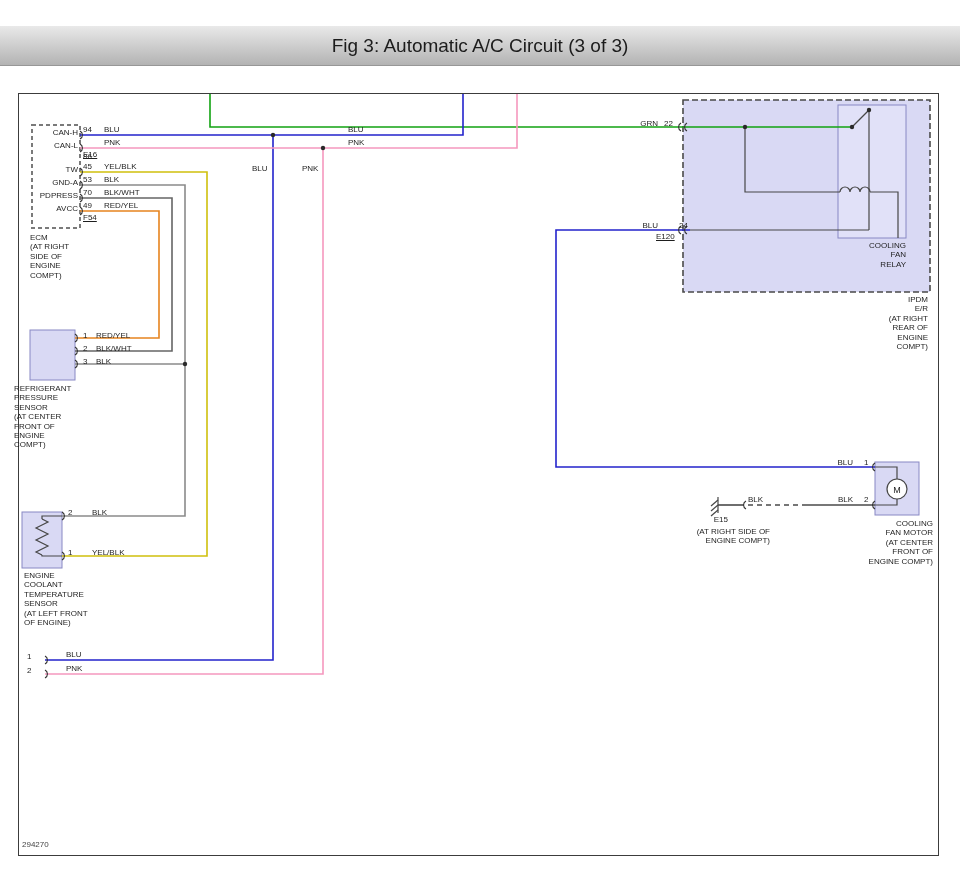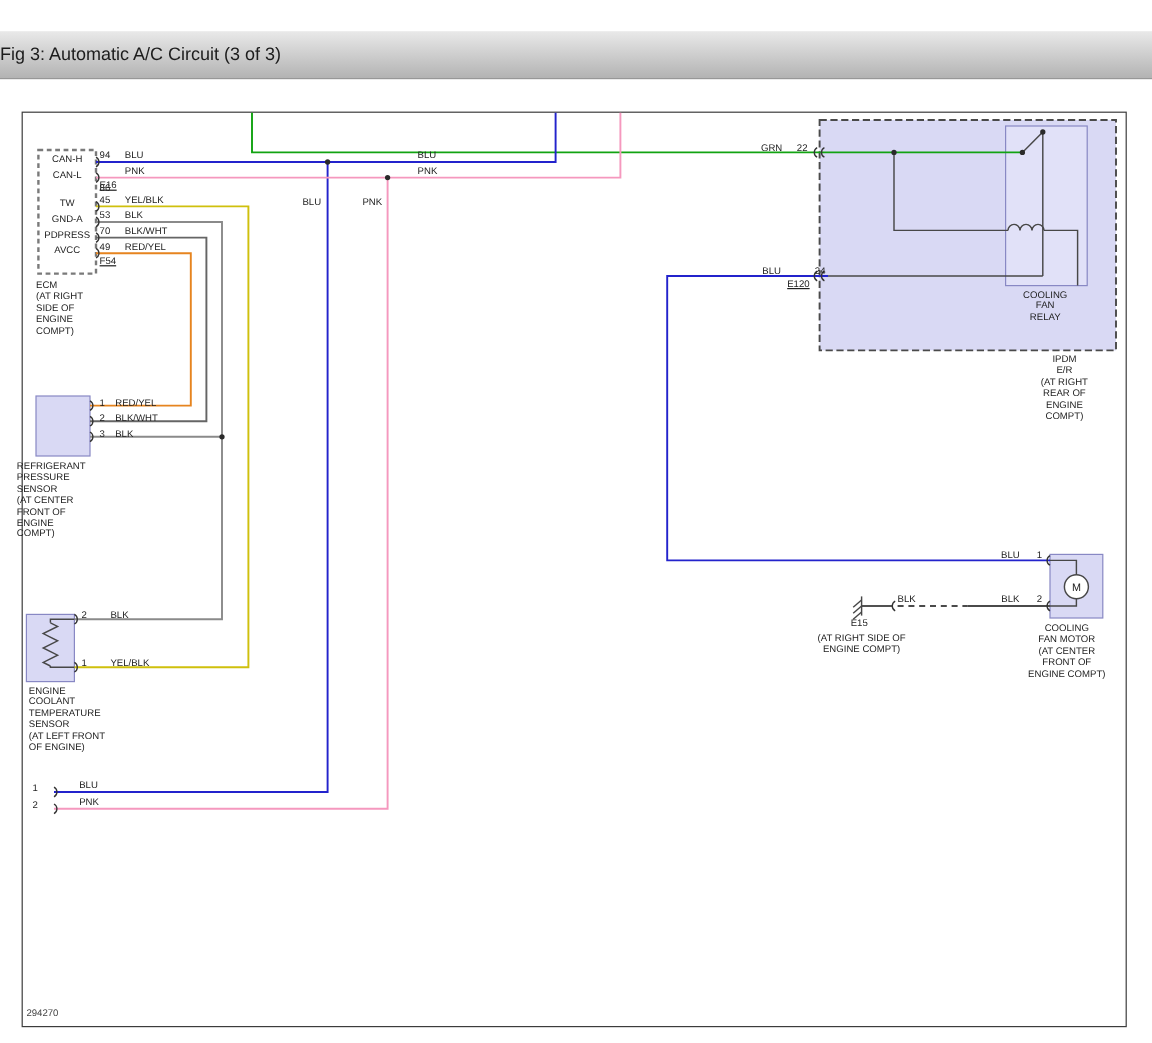--- a/index.html
+++ b/index.html
@@ -1,26 +1,26 @@
 <!DOCTYPE html>
 <html><head>
 <meta charset="utf-8">
 <style>
   *{box-sizing:border-box;margin:0;padding:0}
   html,body{width:960px;height:869px}
   body{position:relative;background:#ffffff;font-family:"Liberation Sans",sans-serif;overflow:hidden}
   .titlebar{position:absolute;left:0;top:26px;width:960px;height:40px;
     background:linear-gradient(#e9e9e9,#b3b3b3);border-bottom:1px solid #979797;
-    line-height:40px;font-size:15px;color:#1c1c1c;z-index:2}
+    text-align:center;line-height:40px;font-size:19px;color:#1c1c1c;z-index:2}
   svg.canvas{position:absolute;left:0;top:0;z-index:1}
   svg text{font-family:"Liberation Sans",sans-serif;fill:#222}
   .lbl{position:absolute;font-size:8px;line-height:10px;color:#1e1e1e;white-space:pre-line;z-index:3}
   .cap{line-height:9.4px}
-  .r{text-align:center}
-  .c{text-align:center}
+  .r{text-align:right}
+  .c{text-align:right}
   .u{text-decoration:underline}
   .footer{position:absolute;left:22px;top:840px;font-size:8px;color:#444;z-index:3}
   .w{fill:none;stroke-width:1.6}
   .in{fill:none;stroke:#474747;stroke-width:1.2}
   .cv{fill:none;stroke:#333;stroke-width:1.1}
   .dot{fill:#2a2a2a}
 </style>
 </head>
 <body>
 

